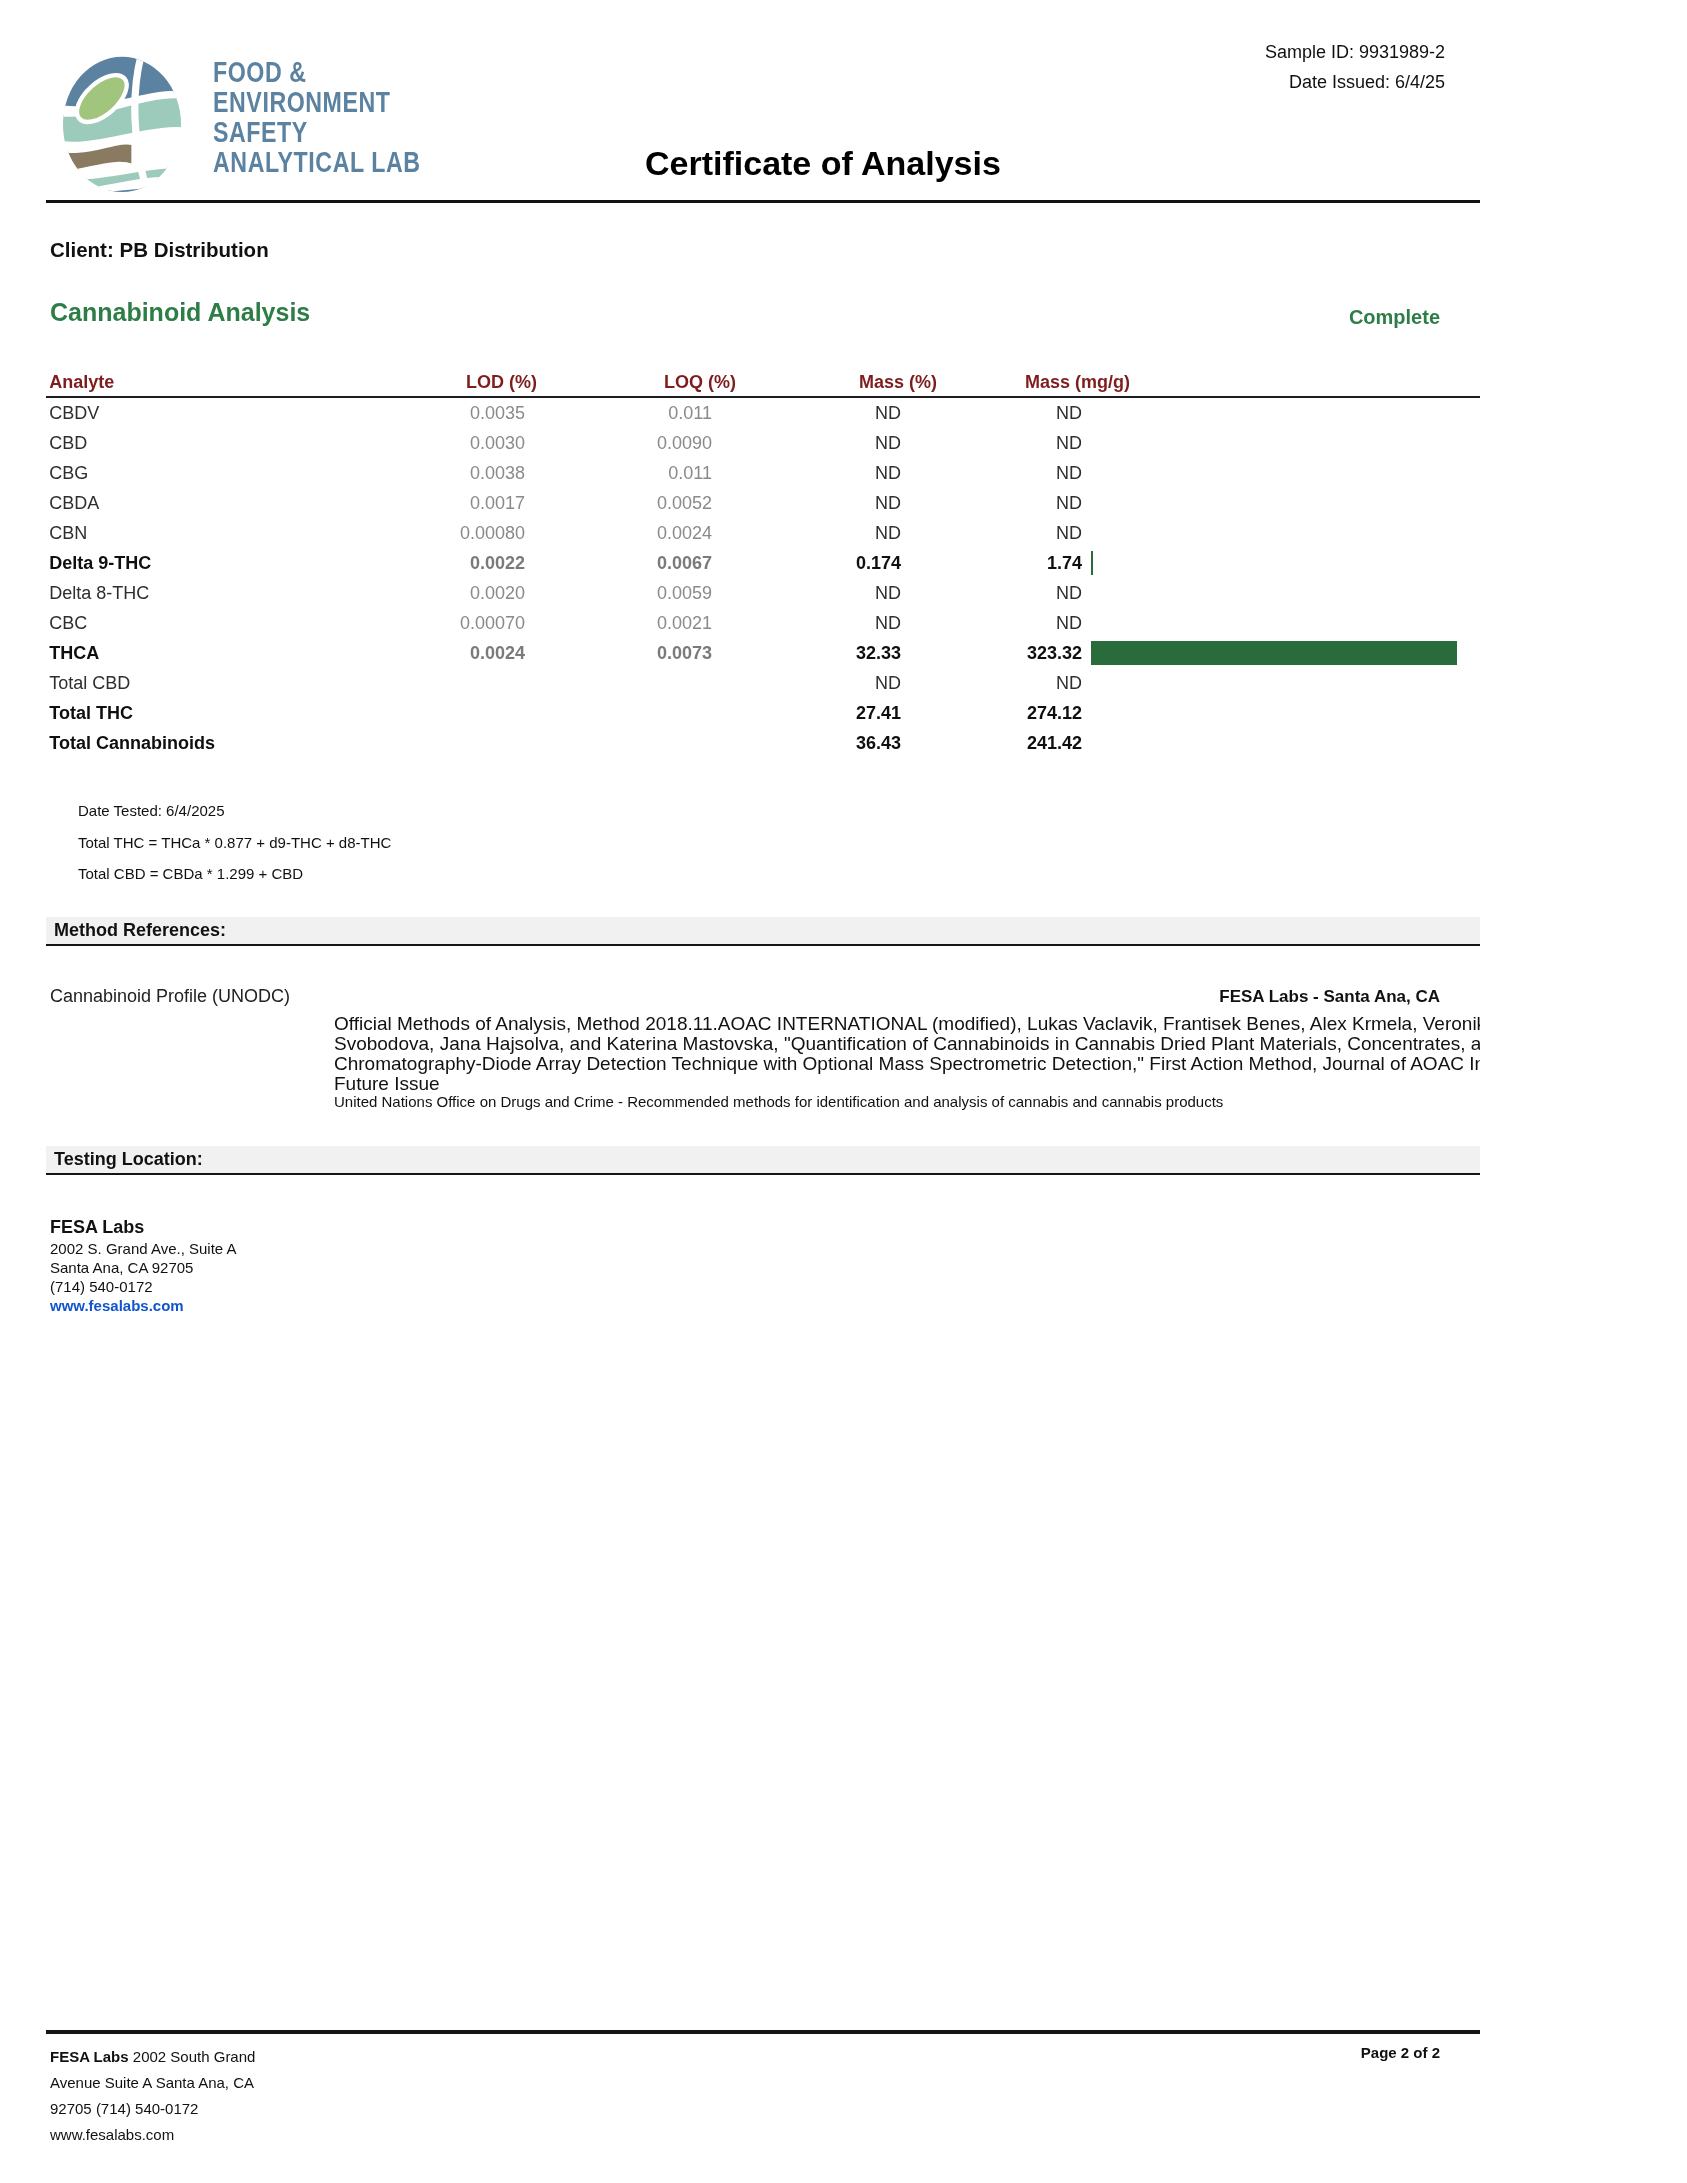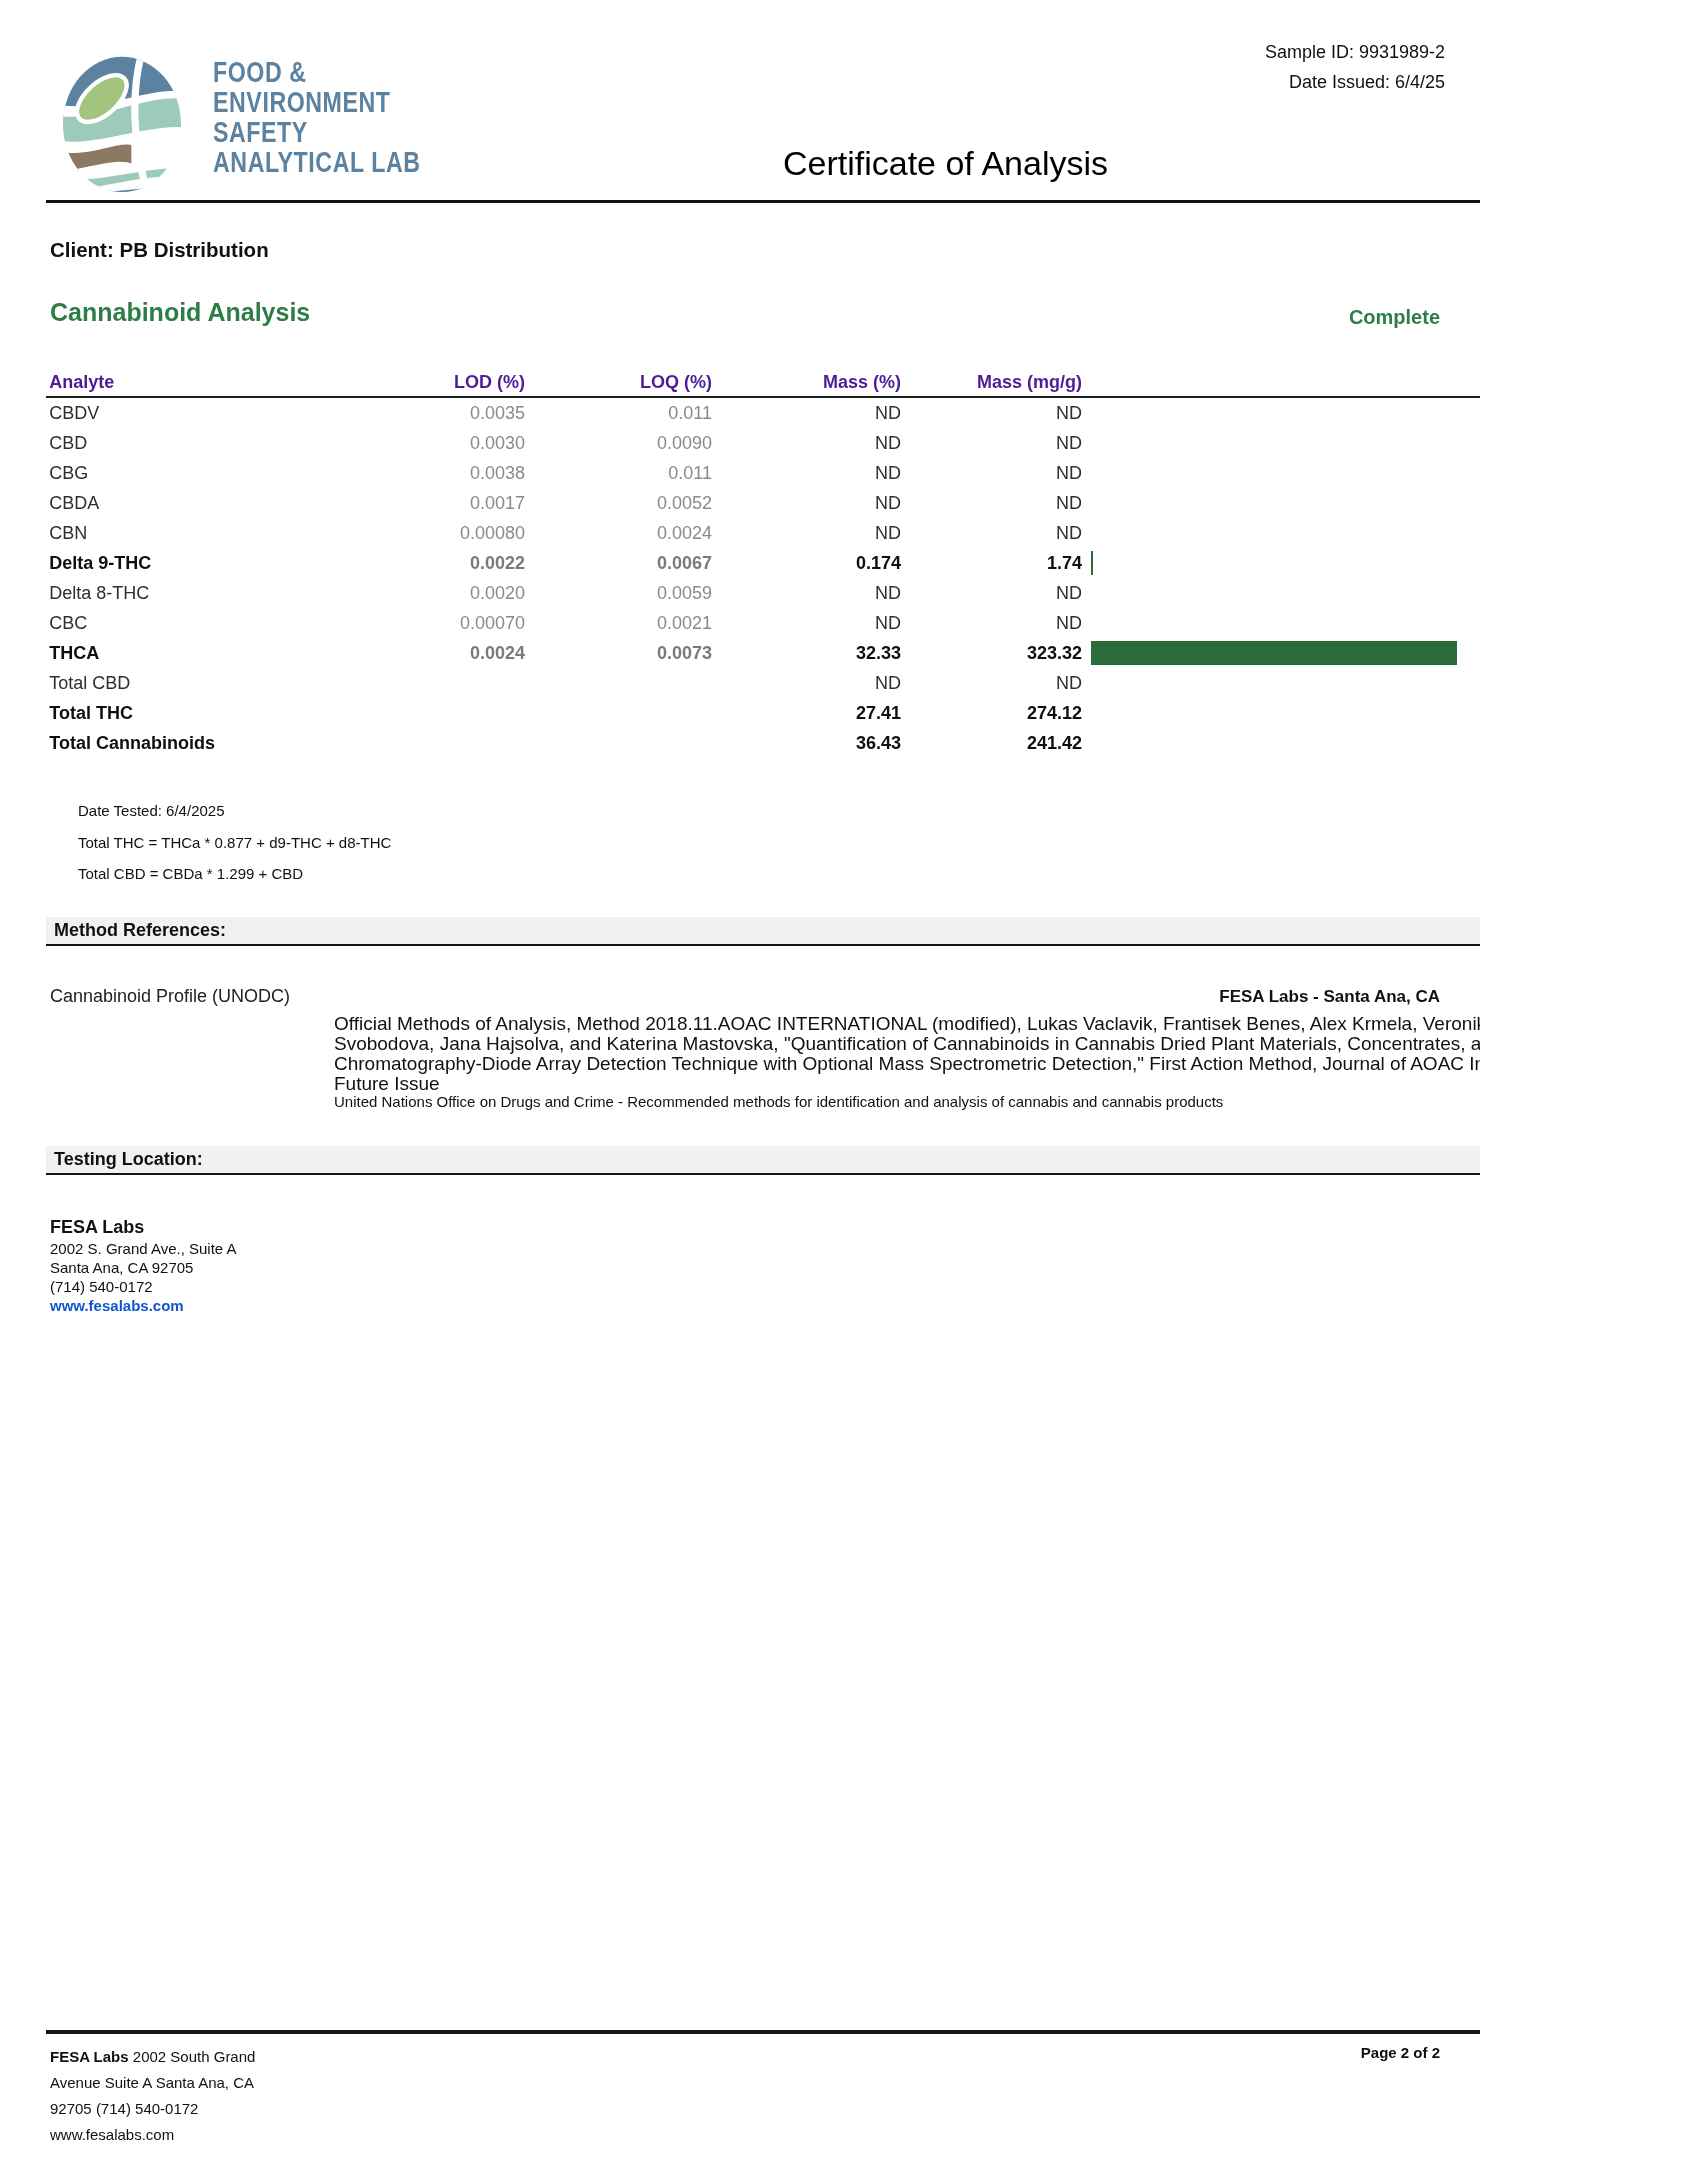--- a/index.html
+++ b/index.html
@@ -11,29 +11,29 @@
     font-family:"Liberation Sans", sans-serif;
     color:#1a1a1a;
     overflow:hidden;
   }
   
   .logo-wrap{position:absolute;left:50px;top:50px;display:flex;}
   .logo-mark{width:144px;height:146px;}
   .logo-text{margin-left:18.5px;margin-top:6.6px;color:#5b82a0;font-weight:bold;}
   .logo-text .ln{font-size:29px;line-height:30px;letter-spacing:0.7px;transform:scaleX(0.8);transform-origin:0 50%;white-space:nowrap;}
   .sample-info{position:absolute;right:35px;top:37px;text-align:right;font-size:18px;line-height:30px;color:#111;}
-  .doc-title{position:absolute;left:645px;top:144px;width:463px;text-align:right;font-size:34px;font-weight:normal;color:#000;white-space:nowrap;}
+  .doc-title{position:absolute;left:645px;top:144px;width:463px;text-align:left;font-size:34px;font-weight:bold;color:#000;white-space:nowrap;}
   .header-rule{position:absolute;left:46px;top:200px;width:1594px;height:3.3px;background:#111;}
   
   .client-line{position:absolute;left:50px;top:238px;font-size:20.5px;font-weight:bold;color:#111;}
   .section-title{position:absolute;left:50px;top:298px;font-size:25px;font-weight:bold;color:#2d7d46;}
   .section-status{position:absolute;right:40px;top:306px;font-size:20px;font-weight:bold;color:#2d7d46;}
   
   .tbl{position:absolute;left:46px;top:368px;width:1594px;}
-  .tbl-header{display:grid;grid-template-columns:370px 109px 187px 189px 181px 1fr;height:28px;align-items:center;font-size:18px;font-weight:bold;color:#4c1d95;border-bottom:2.6px solid #1c1c1c;}
+  .tbl-header{display:grid;grid-template-columns:370px 109px 187px 189px 181px 1fr;height:28px;align-items:center;font-size:18px;font-weight:bold;color:#7f1d1d;border-bottom:2.6px solid #1c1c1c;gap:12px;}
   .tbl-row{display:grid;grid-template-columns:370px 109px 187px 189px 181px 1fr;height:30px;align-items:center;font-size:18px;color:#2e2e2e;}
   .cell-l{text-align:left;padding-left:3.3px;}
   .cell-r{text-align:right;}
   .lodloq{color:#8a8a8a;}
   .tbl-row.bold .cell-analyte,.tbl-row.bold .cell-mass{font-weight:bold;color:#0f0f0f;}
   .tbl-row.bold .lodloq{font-weight:bold;color:#7a7a7a;}
   .bar-cell{height:30px;display:flex;align-items:center;}
   .mass-bar{height:24px;background:#2a6b3c;margin-left:8.6px;}
   
   .notes{position:absolute;left:50px;top:802px;font-size:15px;color:#111;margin-left:28px;}

